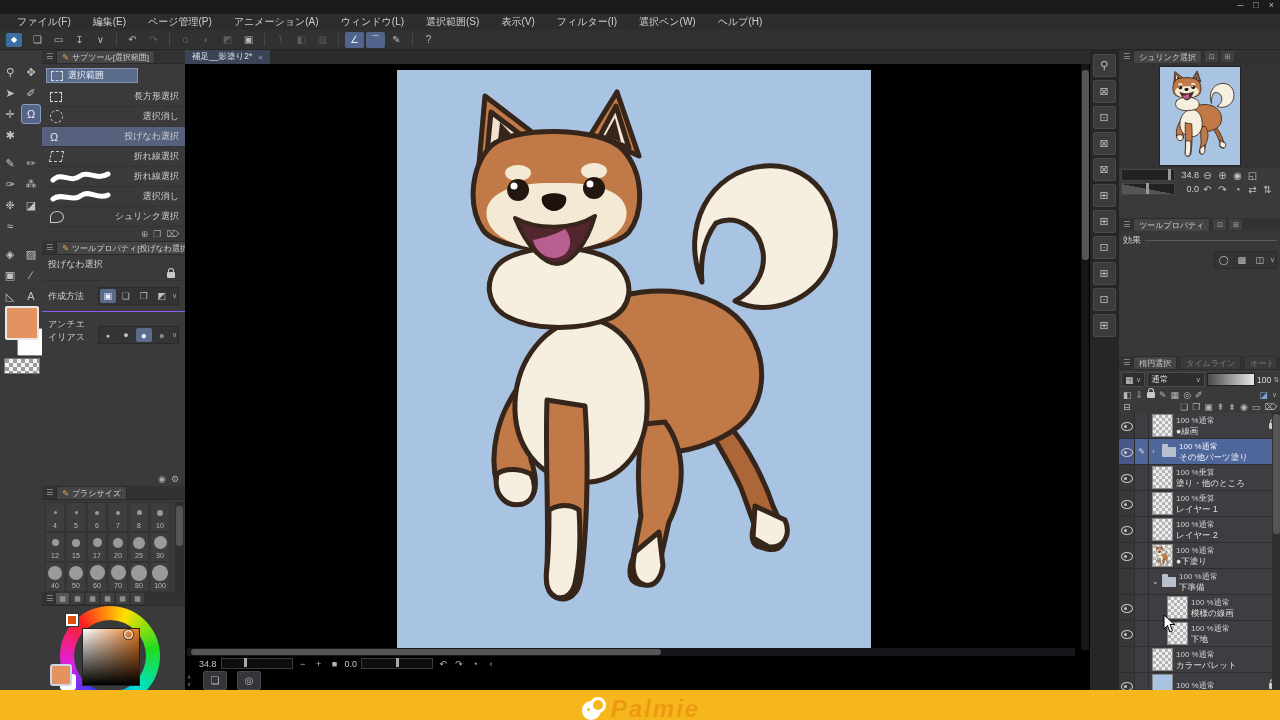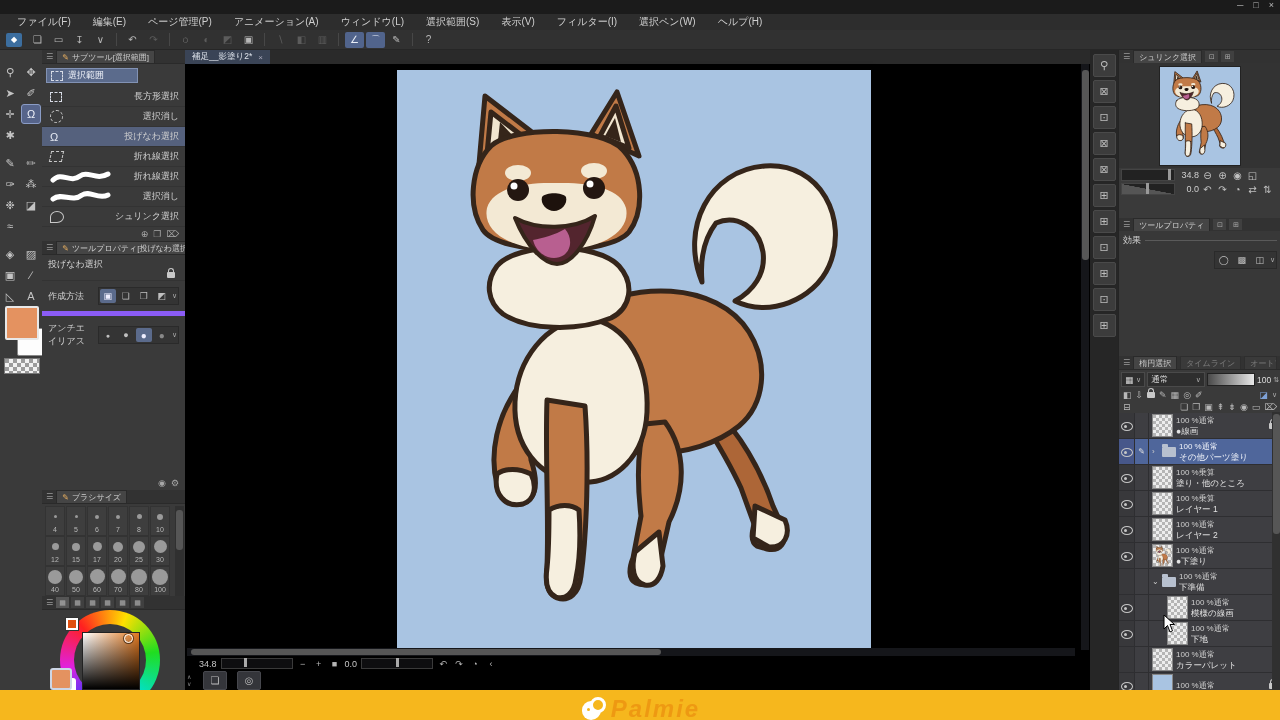--- a/index.html
+++ b/index.html
@@ -328,21 +328,21 @@
     <div class="tprow">
       <span>作成方法</span>
       <span class="tpbtns">
         <span class="tpb on">▣</span>
         <span class="tpb">❏</span>
         <span class="tpb">❐</span>
         <span class="tpb">◩</span>
         <span class="caret">∨</span>
       </span>
     </div>
-    <div class="tprow" style="border-top:5px solid #8b5cf6;">
+    <div class="tprow" style="border-top:1px solid #8b5cf6;align-items:flex-end;">
       <span>アンチエイリアス</span>
       <span class="tpbtns">
         <span class="tpb" style="font-size:7px;">●</span>
         <span class="tpb" style="font-size:9px;">●</span>
         <span class="tpb on" style="font-size:10px;">●</span>
         <span class="tpb" style="font-size:10px;color:#888;">●</span>
         <span class="caret">∨</span>
       </span>
     </div>
     <div style="height:122px;"></div>

